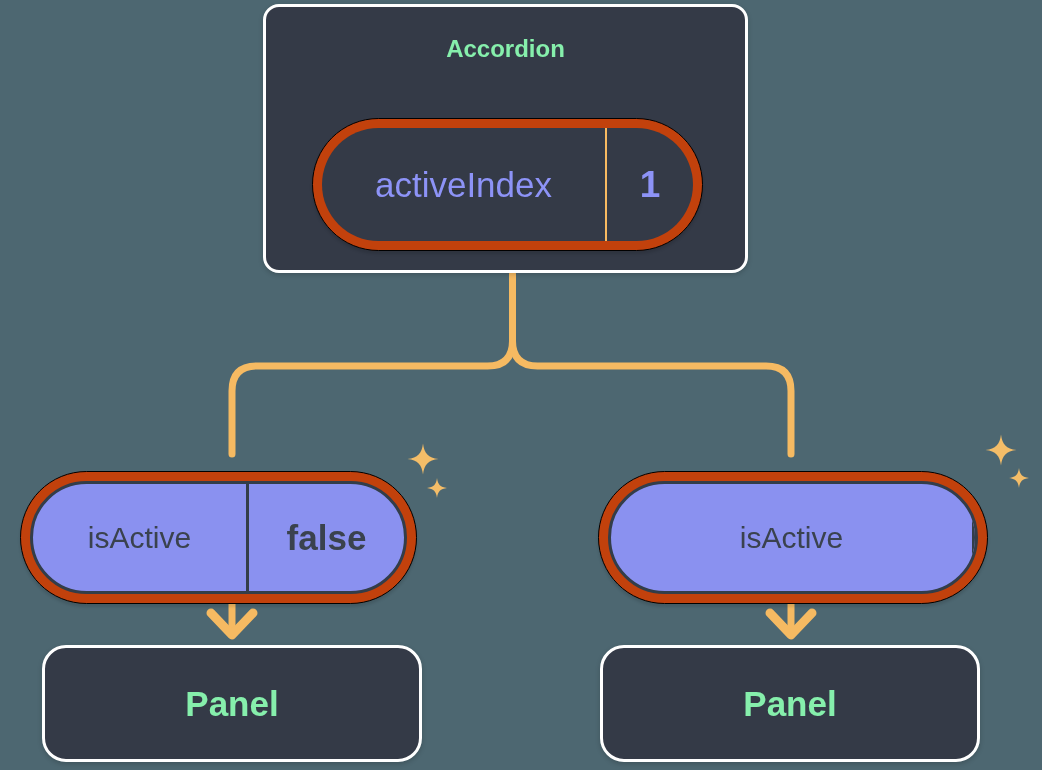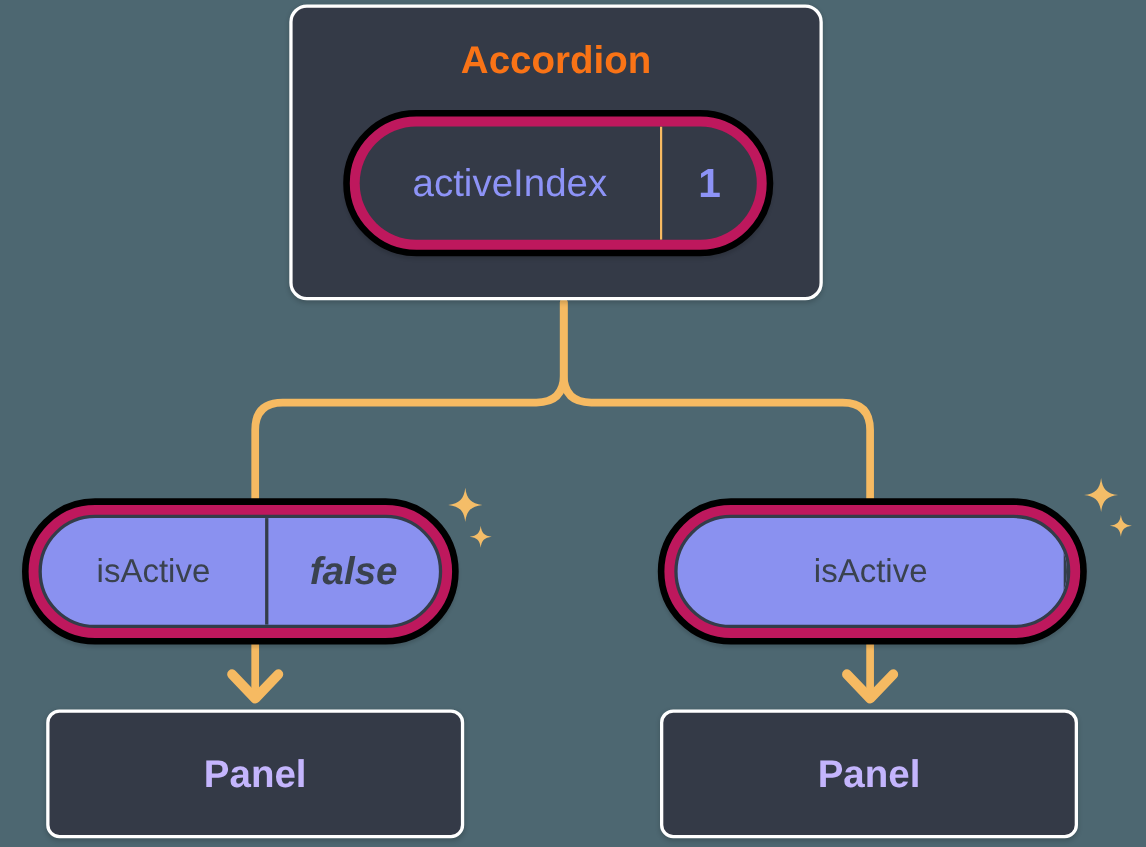--- a/index.html
+++ b/index.html
@@ -16,65 +16,66 @@
     position:absolute;
     background:#343A47;
     border:3px solid #FFFFFF;
     box-sizing:border-box;
     box-shadow:0 2px 5px rgba(0,0,0,0.18);
   }
   .node.accordion{left:263px;top:4px;width:485px;height:269px;border-radius:16px;}
   .node-title{
     position:absolute;top:28px;left:0;right:0;
     text-align:center;
-    font-size:35px;font-weight:600;color:#f97316;
+    font-size:24px;font-weight:600;color:#86efac;
   }
 
   .pill{
     position:absolute;
     box-sizing:border-box;
-    border:6px solid #000000;
-    background:#be185d;
+    border:1px solid #000000;
+    background:#c2410c;
     border-radius:999px;
     padding:9px;
     display:flex;
     box-shadow:0 3px 3px rgba(0,0,0,0.12);
+    margin-top:18px;
   }
   .pill-inner{
     flex:1;
     border-radius:999px;
     display:flex;
     align-items:stretch;
     overflow:hidden;
     box-sizing:border-box;
   }
   .cell{display:flex;align-items:center;justify-content:center;}
 
   .state-pill{left:312px;top:100px;width:391px;height:133px;}
   .state-pill .pill-inner{background:#343A47;}
   .state-pill .cell.label{flex:1;color:#8D93F7;font-size:35px;}
   .state-pill .divider{width:2px;background:#F8BA61;}
   .state-pill .cell.value{width:86px;color:#8D93F7;font-size:37px;font-weight:700;}
 
   .prop-pill .pill-inner{background:#8A91F0;border:3px solid #333D49;}
   .prop-pill .cell.label{flex:1;color:#3A424E;font-size:30px;}
   .prop-pill .divider{width:3px;background:#333D49;}
-  .prop-pill .cell.value{color:#3A424E;font-size:35px;font-weight:700;font-style:italic;}
+  .prop-pill .cell.value{color:#3A424E;font-size:35px;font-weight:700;}
   .prop-pill.left{left:20px;top:453px;width:397px;height:133px;}
   .prop-pill.left .cell.value{width:155px;}
   .prop-pill.right{left:598px;top:453px;width:390px;height:133px;}
   .prop-pill.right .cell.value{width:140px;}
 
   .panel{
     position:absolute;
     background:#343A47;
     border:3px solid #FFFFFF;
-    border-radius:12px;
+    border-radius:24px;
     display:flex;align-items:center;justify-content:center;
-    color:#c4b5fd;font-size:35px;font-weight:600;
+    color:#86efac;font-size:35px;font-weight:600;
     box-sizing:border-box;
     box-shadow:0 2px 5px rgba(0,0,0,0.18);
   }
   .panel.left{left:42px;top:645px;width:380px;height:117px;}
   .panel.right{left:600px;top:645px;width:380px;height:117px;}
 </style>
 </head>
 <body>
 
 <div class="canvas">

